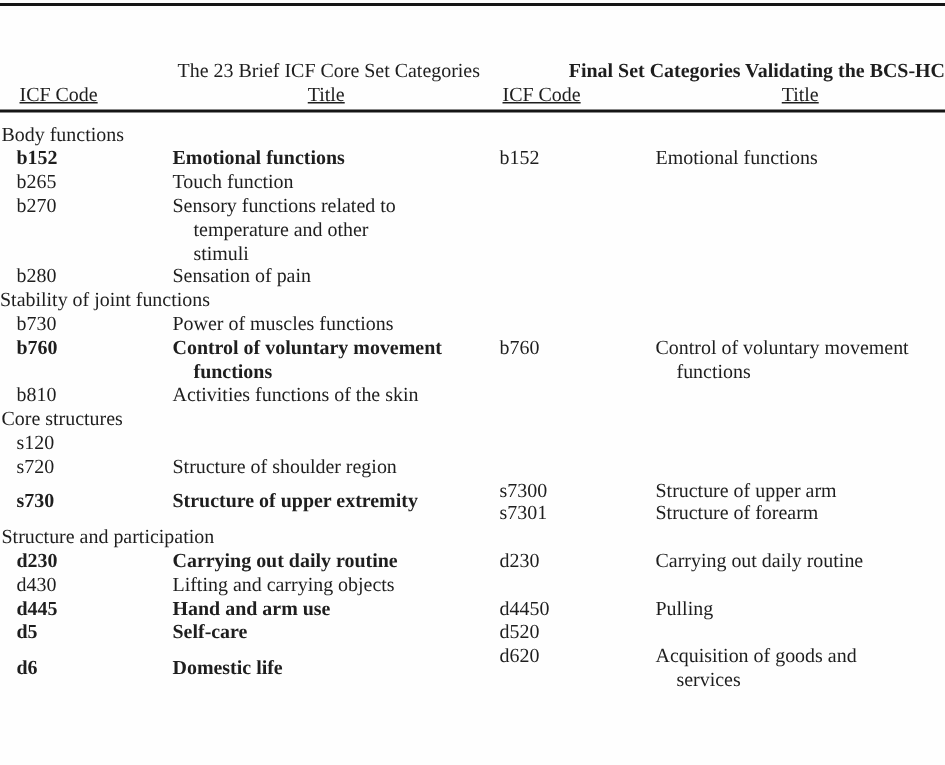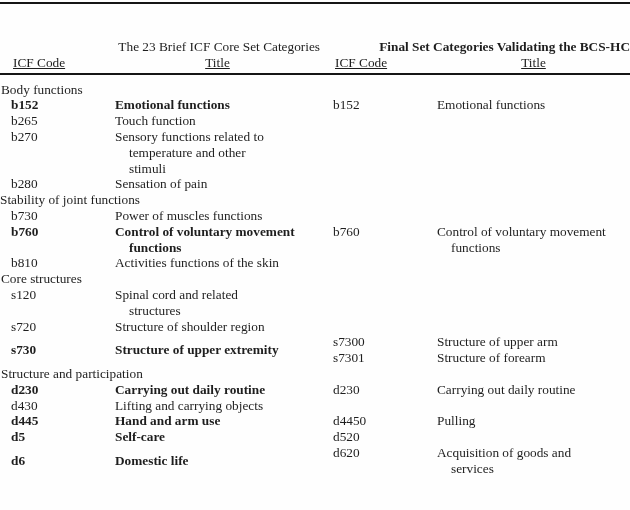--- a/index.html
+++ b/index.html
@@ -156,24 +156,20 @@
           <div class="cell ltitle-c">
             <div class="title-text">Activities functions of the skin</div>
           </div>
         </div>
         <div class="half-r"></div>
       </div>
       <div class="section-label">Core structures</div>
       <div class="row">
         <div class="half-l">
           <div class="cell lcode-c">s120</div>
-          <div class="cell ltitle-c">
-            <div class="title-text">Spinal cord and related
-structures</div>
-          </div>
         </div>
         <div class="half-r"></div>
       </div>
       <div class="row">
         <div class="half-l">
           <div class="cell lcode-c">s720</div>
           <div class="cell ltitle-c">
             <div class="title-text">Structure of shoulder region</div>
           </div>
         </div>

